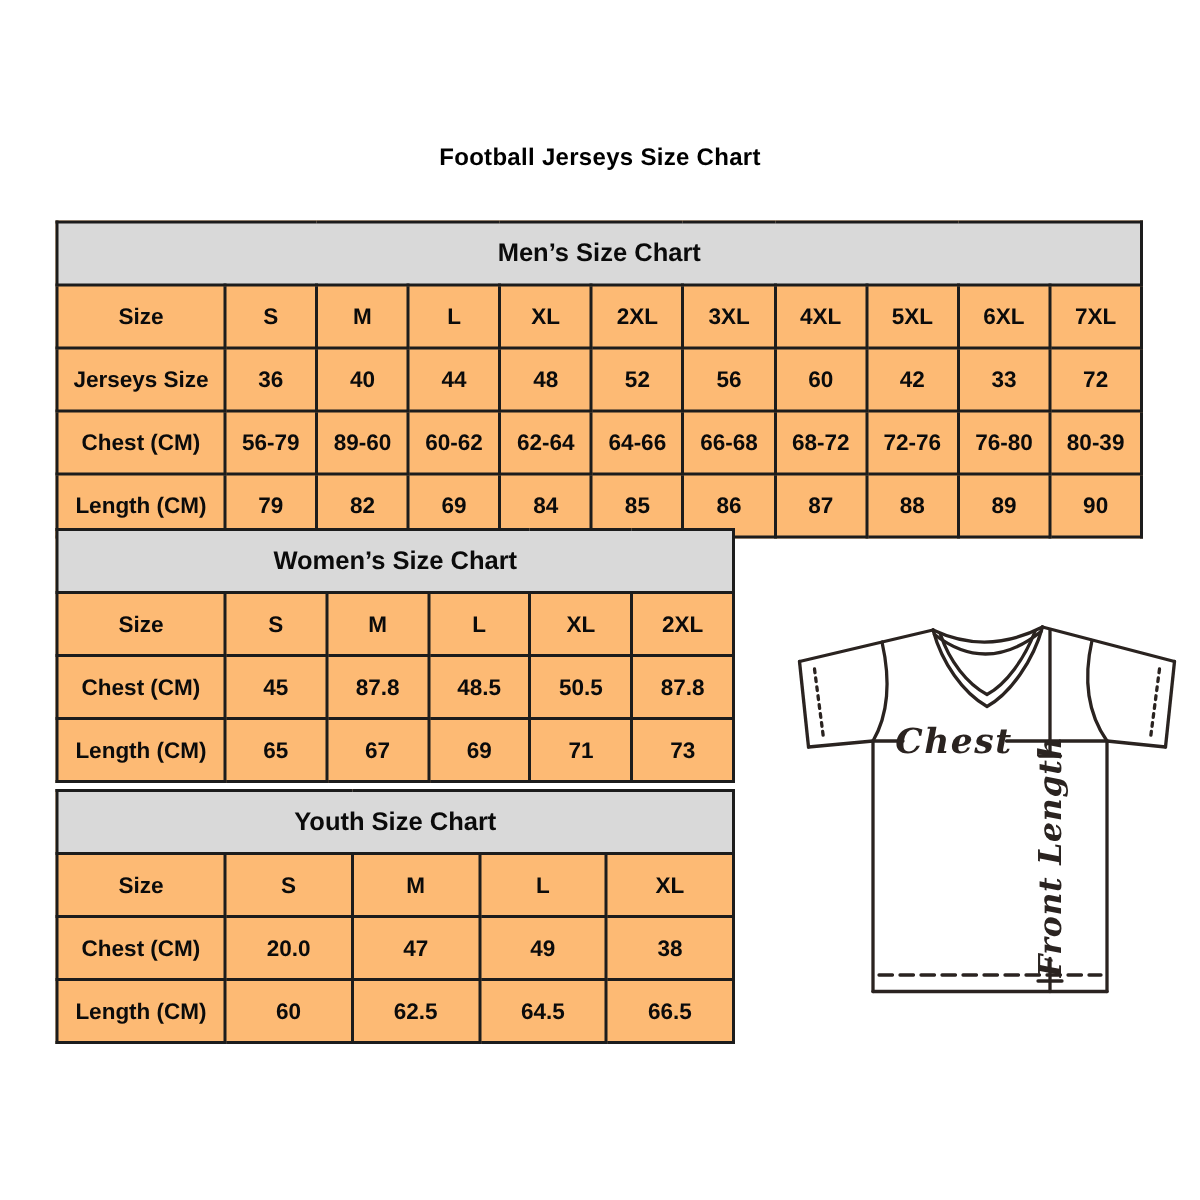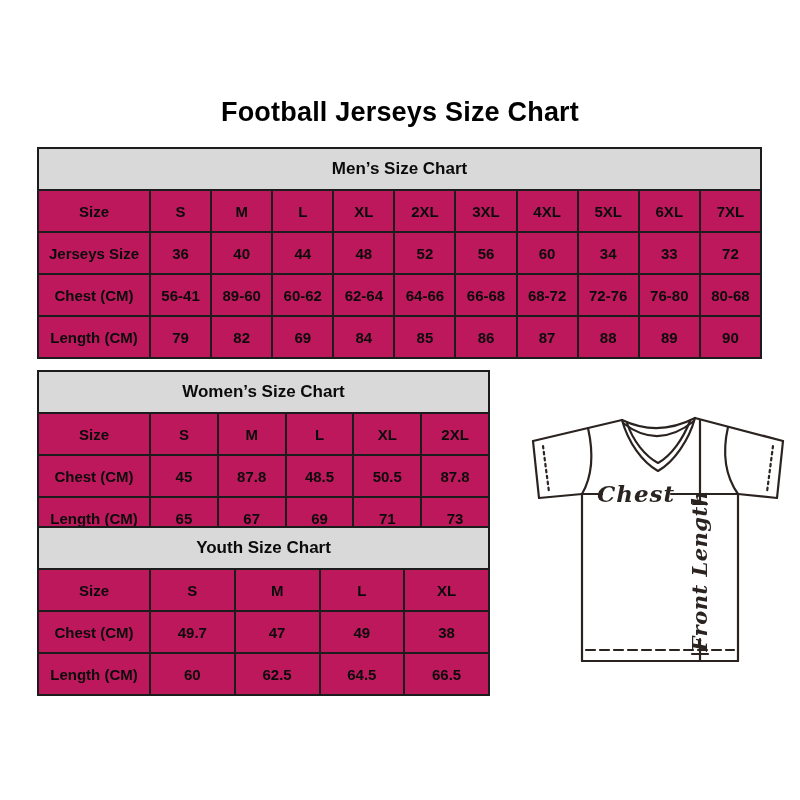--- a/index.html
+++ b/index.html
@@ -4,37 +4,37 @@
 <style>
   html, body { margin: 0; padding: 0; background: #ffffff; }
   .page {
     position: relative; width: 800px; height: 800px;
     background: #ffffff; overflow: hidden;
     font-family: "Liberation Sans", sans-serif; color: #000000;
   }
   .title {
     position: absolute; top: 97px; left: 0; width: 100%;
     margin: 0; text-align: center;
-    font-size: 27px; font-weight: bold; letter-spacing: 0.2px;
+    font-size: 16px; font-weight: bold; letter-spacing: 0.2px;
   }
   table.size-table {
     position: absolute; border-collapse: collapse; table-layout: fixed;
-    background: #be185d;
+    background: #fdba74;
     padding-left: 12px;
   }
   table.size-table th, table.size-table td {
     border: 2px solid #1c1c1c; padding: 0; height: 40px;
     text-align: center; vertical-align: middle;
     font-weight: bold; font-size: 15px; color: #0b0b0b;
   }
   table.size-table th.table-title {
     background: #d9d9d9; font-size: 17px;
   }
   table.mens   { top: 147px; left: 37px; width: 725px; }
-  table.womens { top: 370px; left: 37px; width: 453px; }
+  table.womens { top: 352px; left: 37px; width: 453px; }
   table.youth  { top: 526px; left: 37px; width: 453px; }
   table.size-table col.label-col { width: 112px; }
   .jersey {
     position: absolute; top: 413px; left: 530px;
     width: 256px; height: 252px;
   }
   .jersey svg { display: block; }
   .jersey text {
     font-family: "DejaVu Serif", "Liberation Serif", serif;
     font-style: italic; font-weight: bold;
@@ -81,36 +81,36 @@
         </tr>
         <tr>
           <th>Jerseys Size</th>
           <td>36</td>
           <td>40</td>
           <td>44</td>
           <td>48</td>
           <td>52</td>
           <td>56</td>
           <td>60</td>
-          <td>34</td>
+          <td>42</td>
           <td>33</td>
           <td>72</td>
         </tr>
         <tr>
           <th>Chest (CM)</th>
-          <td>56-41</td>
+          <td>56-79</td>
           <td>89-60</td>
           <td>60-62</td>
           <td>62-64</td>
           <td>64-66</td>
           <td>66-68</td>
           <td>68-72</td>
           <td>72-76</td>
           <td>76-80</td>
-          <td>80-68</td>
+          <td>80-39</td>
         </tr>
         <tr>
           <th>Length (CM)</th>
           <td>79</td>
           <td>82</td>
           <td>69</td>
           <td>84</td>
           <td>85</td>
           <td>86</td>
           <td>87</td>
@@ -175,21 +175,21 @@
         </tr>
         <tr>
           <th>Size</th>
           <th>S</th>
           <th>M</th>
           <th>L</th>
           <th>XL</th>
         </tr>
         <tr>
           <th>Chest (CM)</th>
-          <td>49.7</td>
+          <td>20.0</td>
           <td>47</td>
           <td>49</td>
           <td>38</td>
         </tr>
         <tr>
           <th>Length (CM)</th>
           <td>60</td>
           <td>62.5</td>
           <td>64.5</td>
           <td>66.5</td>

